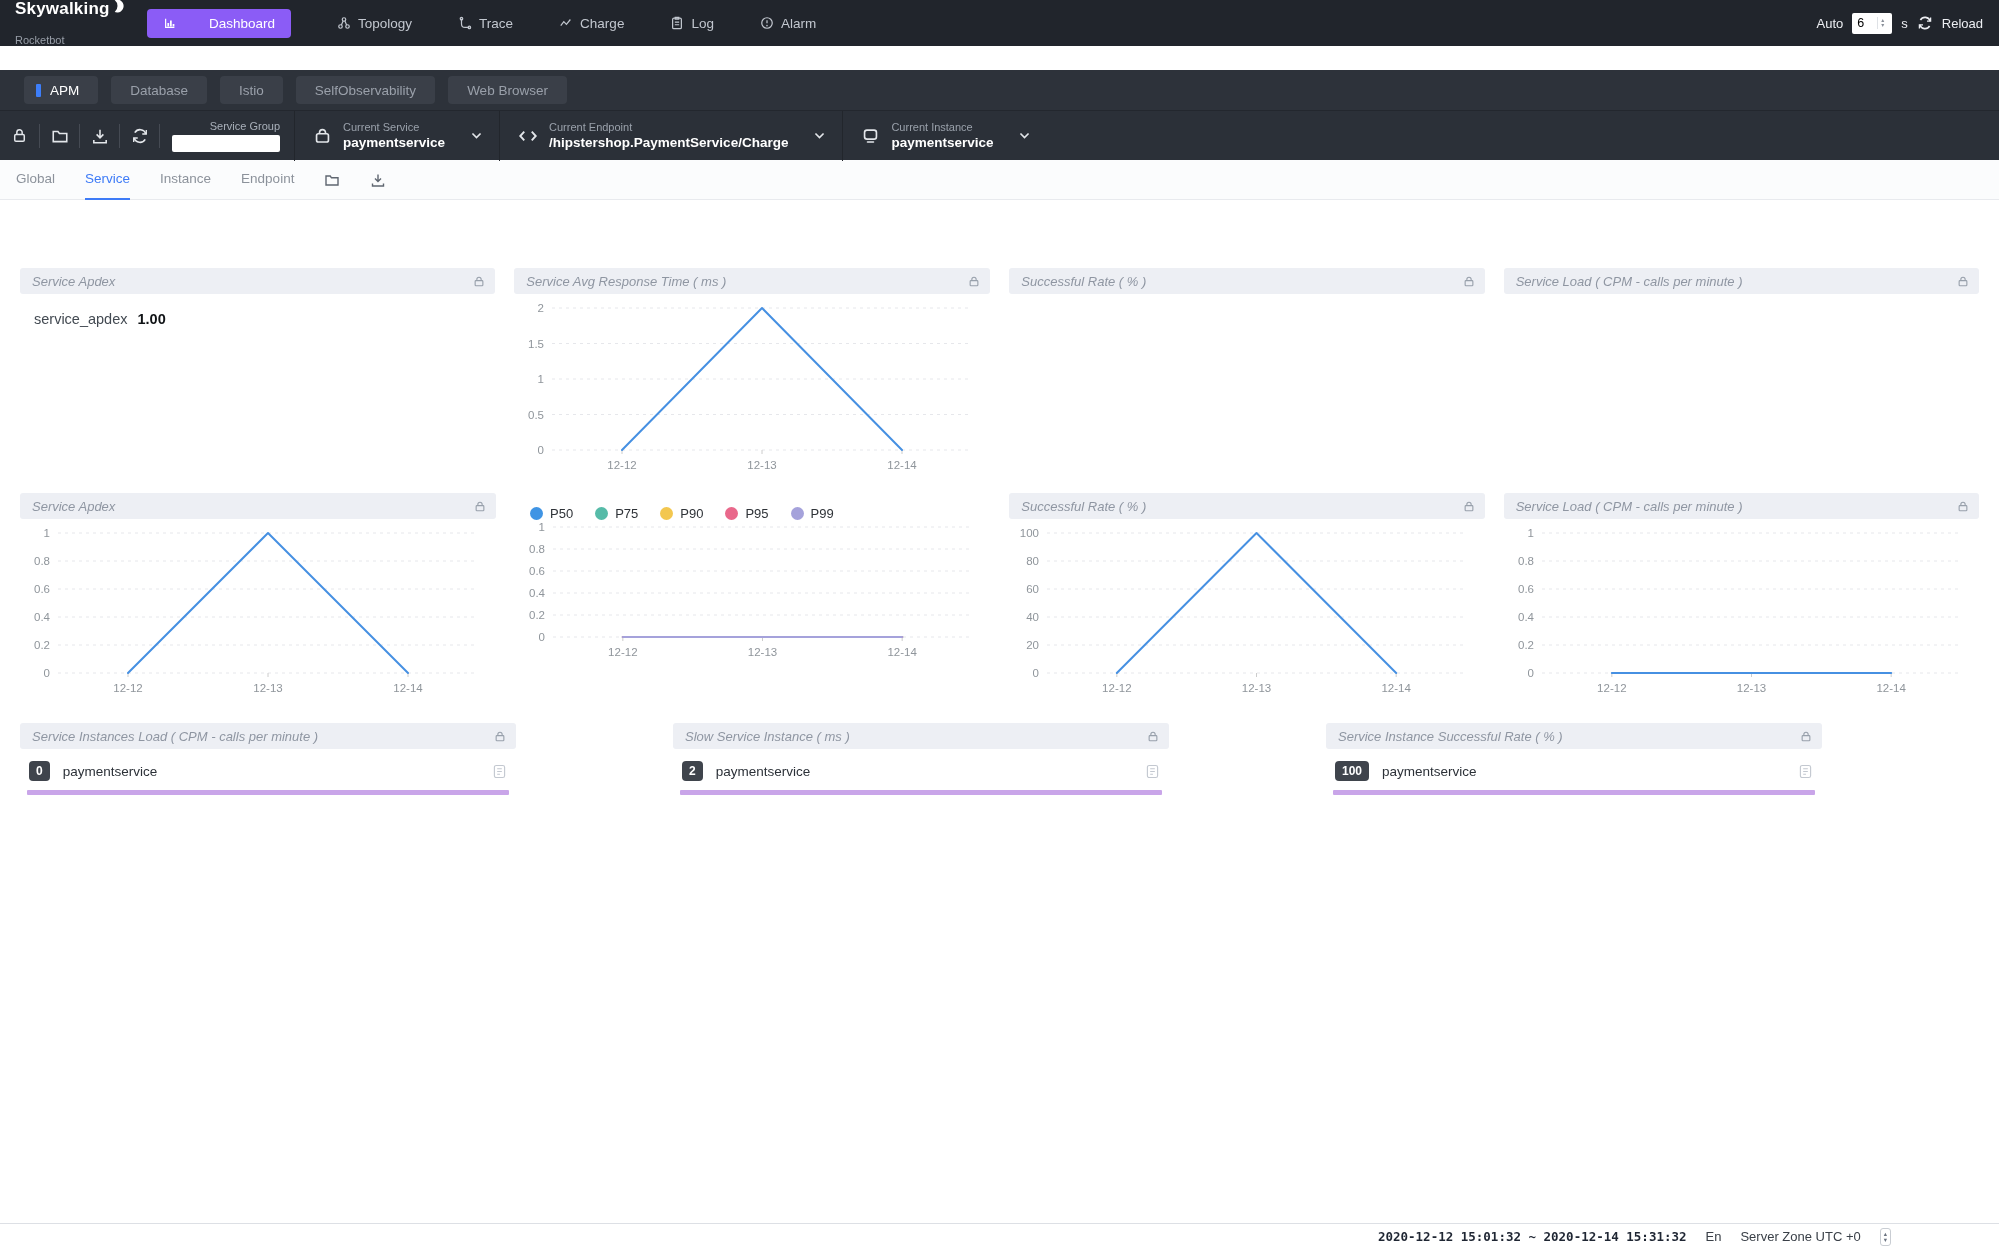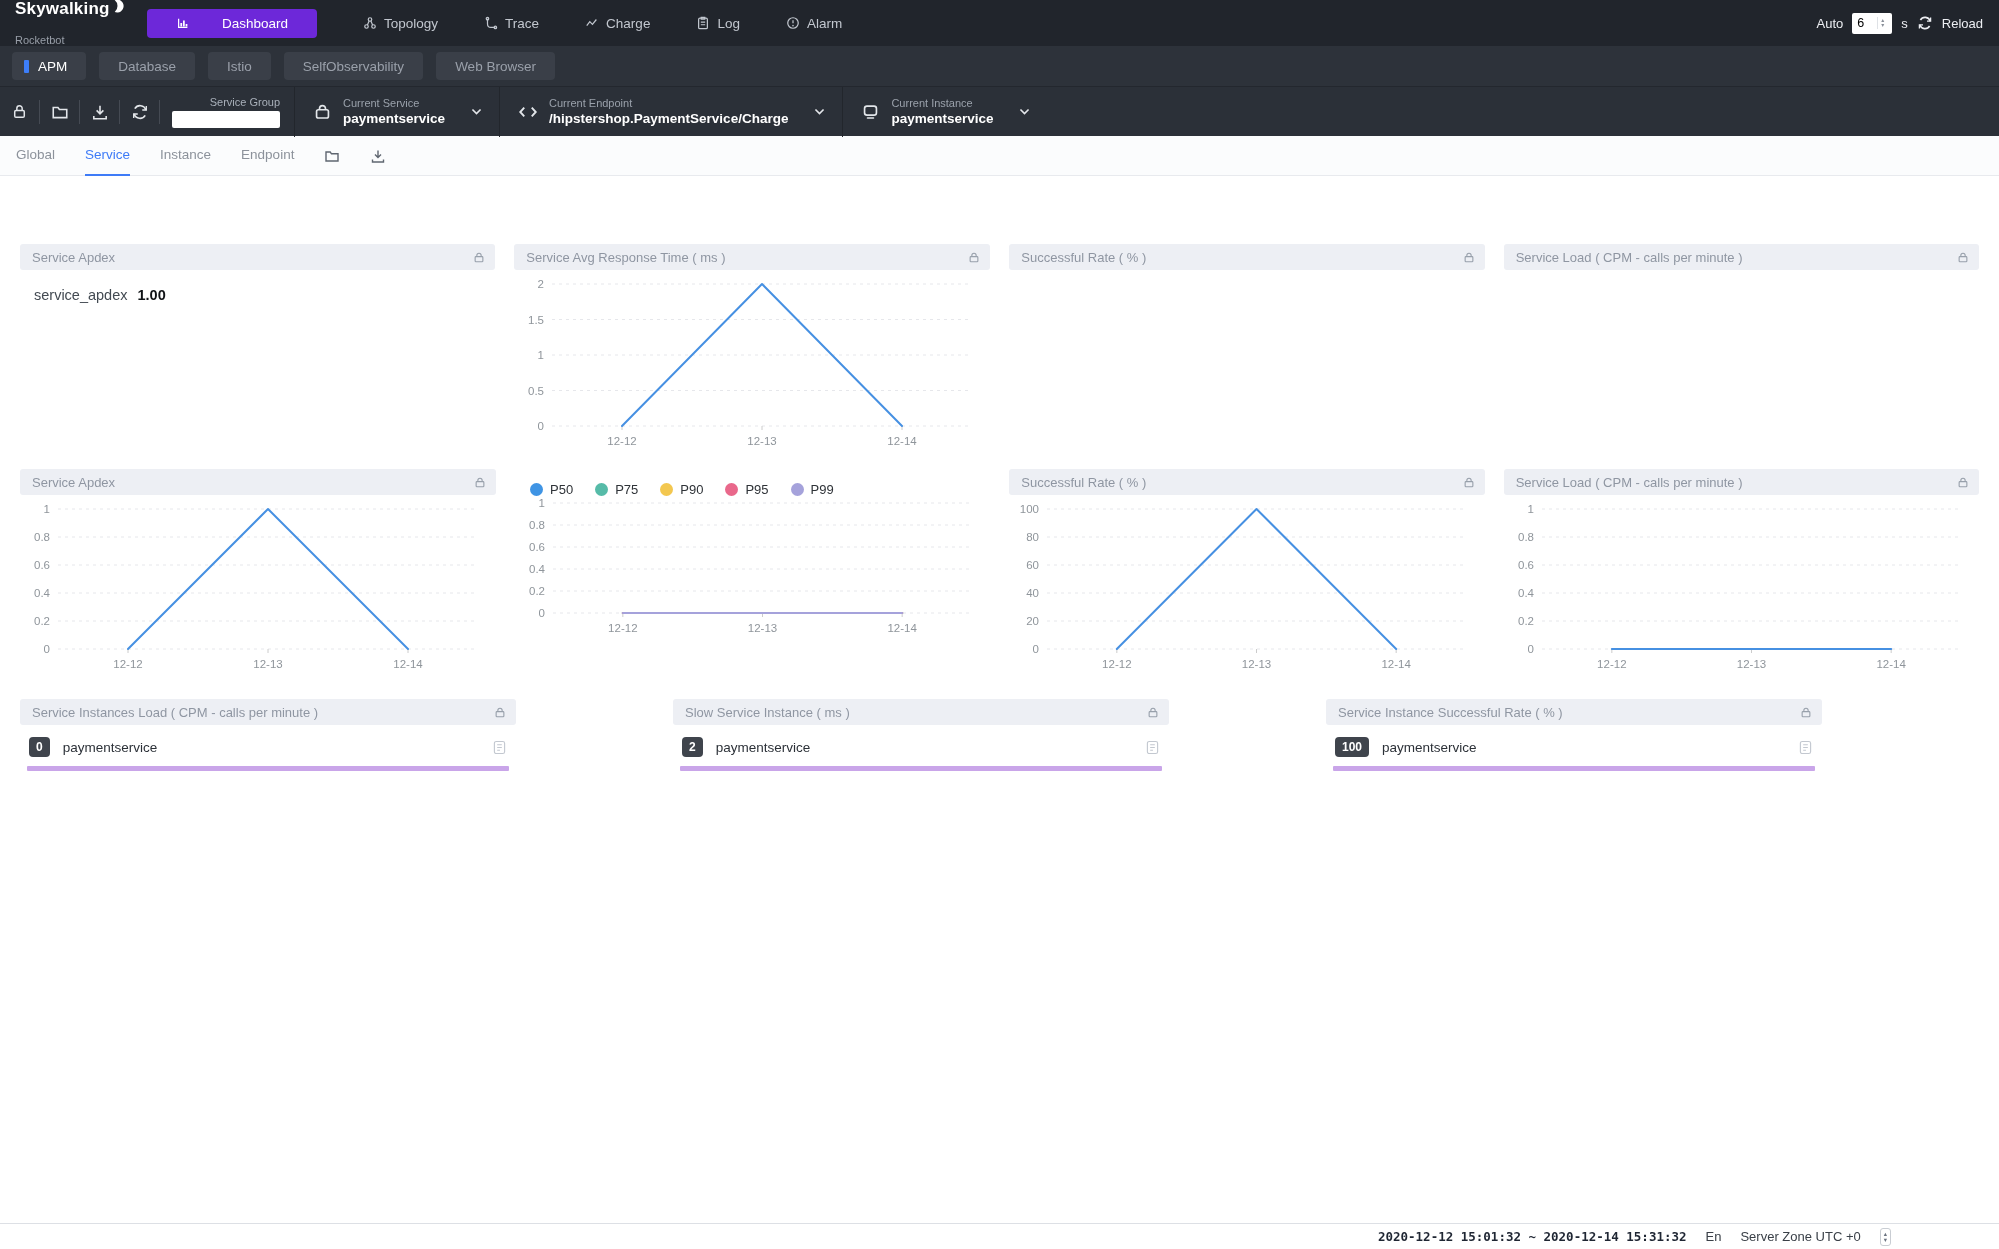--- a/index.html
+++ b/index.html
@@ -9,33 +9,33 @@
   
   .topbar { height:46px; background:#21252c; display:flex; align-items:center; }
   .logo-block { margin-left:15px; line-height:1; width:118px; }
   .logo-row { display:flex; align-items:flex-start; }
   .logo-title { color:#fff; font-size:17px; font-weight:bold; letter-spacing:.2px; }
   .logo-moon { width:13px; height:13px; margin-left:1px; }
   .logo-sub { color:#989ea8; font-size:11px; margin-top:18px; }
   .nav { display:flex; align-items:center; gap:46px; margin-left:14px; }
   .nav-item { display:flex; align-items:center; gap:7px; color:#c2c7cf; font-size:13.5px; cursor:pointer; }
   .nav-item svg { stroke:#c2c7cf; }
-  .nav-item.active { background:#6d28d9; border-radius:4px; padding:7px 29px; color:#fff;gap:32px; }
+  .nav-item.active { background:#8b5cf6; border-radius:4px; padding:7px 16px; color:#fff;gap:32px; }
   .nav-item.active svg { stroke:#fff; }
   .topbar-right { margin-left:auto; margin-right:16px; display:flex; align-items:center; gap:9px;
     color:#eceef2; font-size:13px; }
   .auto-input { width:40px; height:21px; background:#fff; border:none; border-radius:2px;
     display:flex; align-items:center; }
   .auto-input input { width:24px; border:none; outline:none; font-size:12.5px; padding-left:5px;
     background:transparent; font-family:"Liberation Sans",sans-serif; }
   .spin { display:flex; flex-direction:column; font-size:6px; color:#8a9099; line-height:5px;
     margin-left:1px; border-left:1px solid #dfe2e6; padding:1px 3px; }
 
   
-  .pagebar { height:40px; background:#2d323a; display:flex; align-items:center; gap:13px; padding-left:12px; }
+  .pagebar { height:40px; background:#2d323a; display:flex; align-items:center; gap:13px; padding-left:24px;margin-top:24px; }
   .page-pill { background:#3a3f48; border-radius:4px; height:28px; padding:0 19px; display:flex;
     align-items:center; color:#9aa0aa; font-size:13.5px; cursor:pointer; }
   .page-pill.active { color:#fff; padding-left:12px; }
   .page-accent { width:5px; height:13px; border-radius:1px; background:#3d7ef9; margin-right:9px; display:inline-block; }
 
   
   .toolbar { height:50px; background:#2b3038; border-top:1px solid #23272e; display:flex; align-items:center; }
   .tool-btn { width:39px; height:50px; display:flex; align-items:center; justify-content:center; cursor:pointer; }
   .tool-btn svg { stroke:#e3e6ea; }
   .tool-div { width:1px; height:24px; background:#454a53; }
@@ -58,21 +58,21 @@
   .viewtab.active { color:#3e7bf7; border-bottom-color:#3e7bf7; }
   .viewtab-icon { color:#5f6670; cursor:pointer; display:flex; }
   .viewtab-icon svg { stroke:#5f6670; }
 
   
   .dashboard { padding:68px 20px 0 20px; }
   .grid4 { display:grid; grid-template-columns:repeat(4,1fr); gap:19px; margin-bottom:15px; }
   .grid3 { display:grid; grid-template-columns:repeat(3,1fr); margin-top:22px; }
   .panel-hd { height:26px; background:#edeff4; border-radius:3px; display:flex; align-items:center;
     padding:0 10px 0 12px; }
-  .panel-title { flex:1; font-size:13px; color:#8f96a2; }
+  .panel-title { flex:1; font-size:13px; color:#8f96a2;font-style:italic; }
   .lock { color:#98a0ab; display:flex; cursor:pointer; }
   .pv-body { padding:17px 14px; font-size:14.5px; }
   .pv-metric { color:#434a52; }
   .pv-value { color:#101316; font-weight:bold; margin-left:10px; }
   .chart { display:block; width:100%; }
   .chart-legend { display:flex; gap:22px; padding:13px 0 0 15px; }
   .leg-item { display:flex; align-items:center; gap:7px; font-size:13px; color:#2f3338; cursor:pointer; }
   .leg-dot { width:13px; height:13px; border-radius:50%; display:inline-block; }
 
   .narrow { width:76%; }

